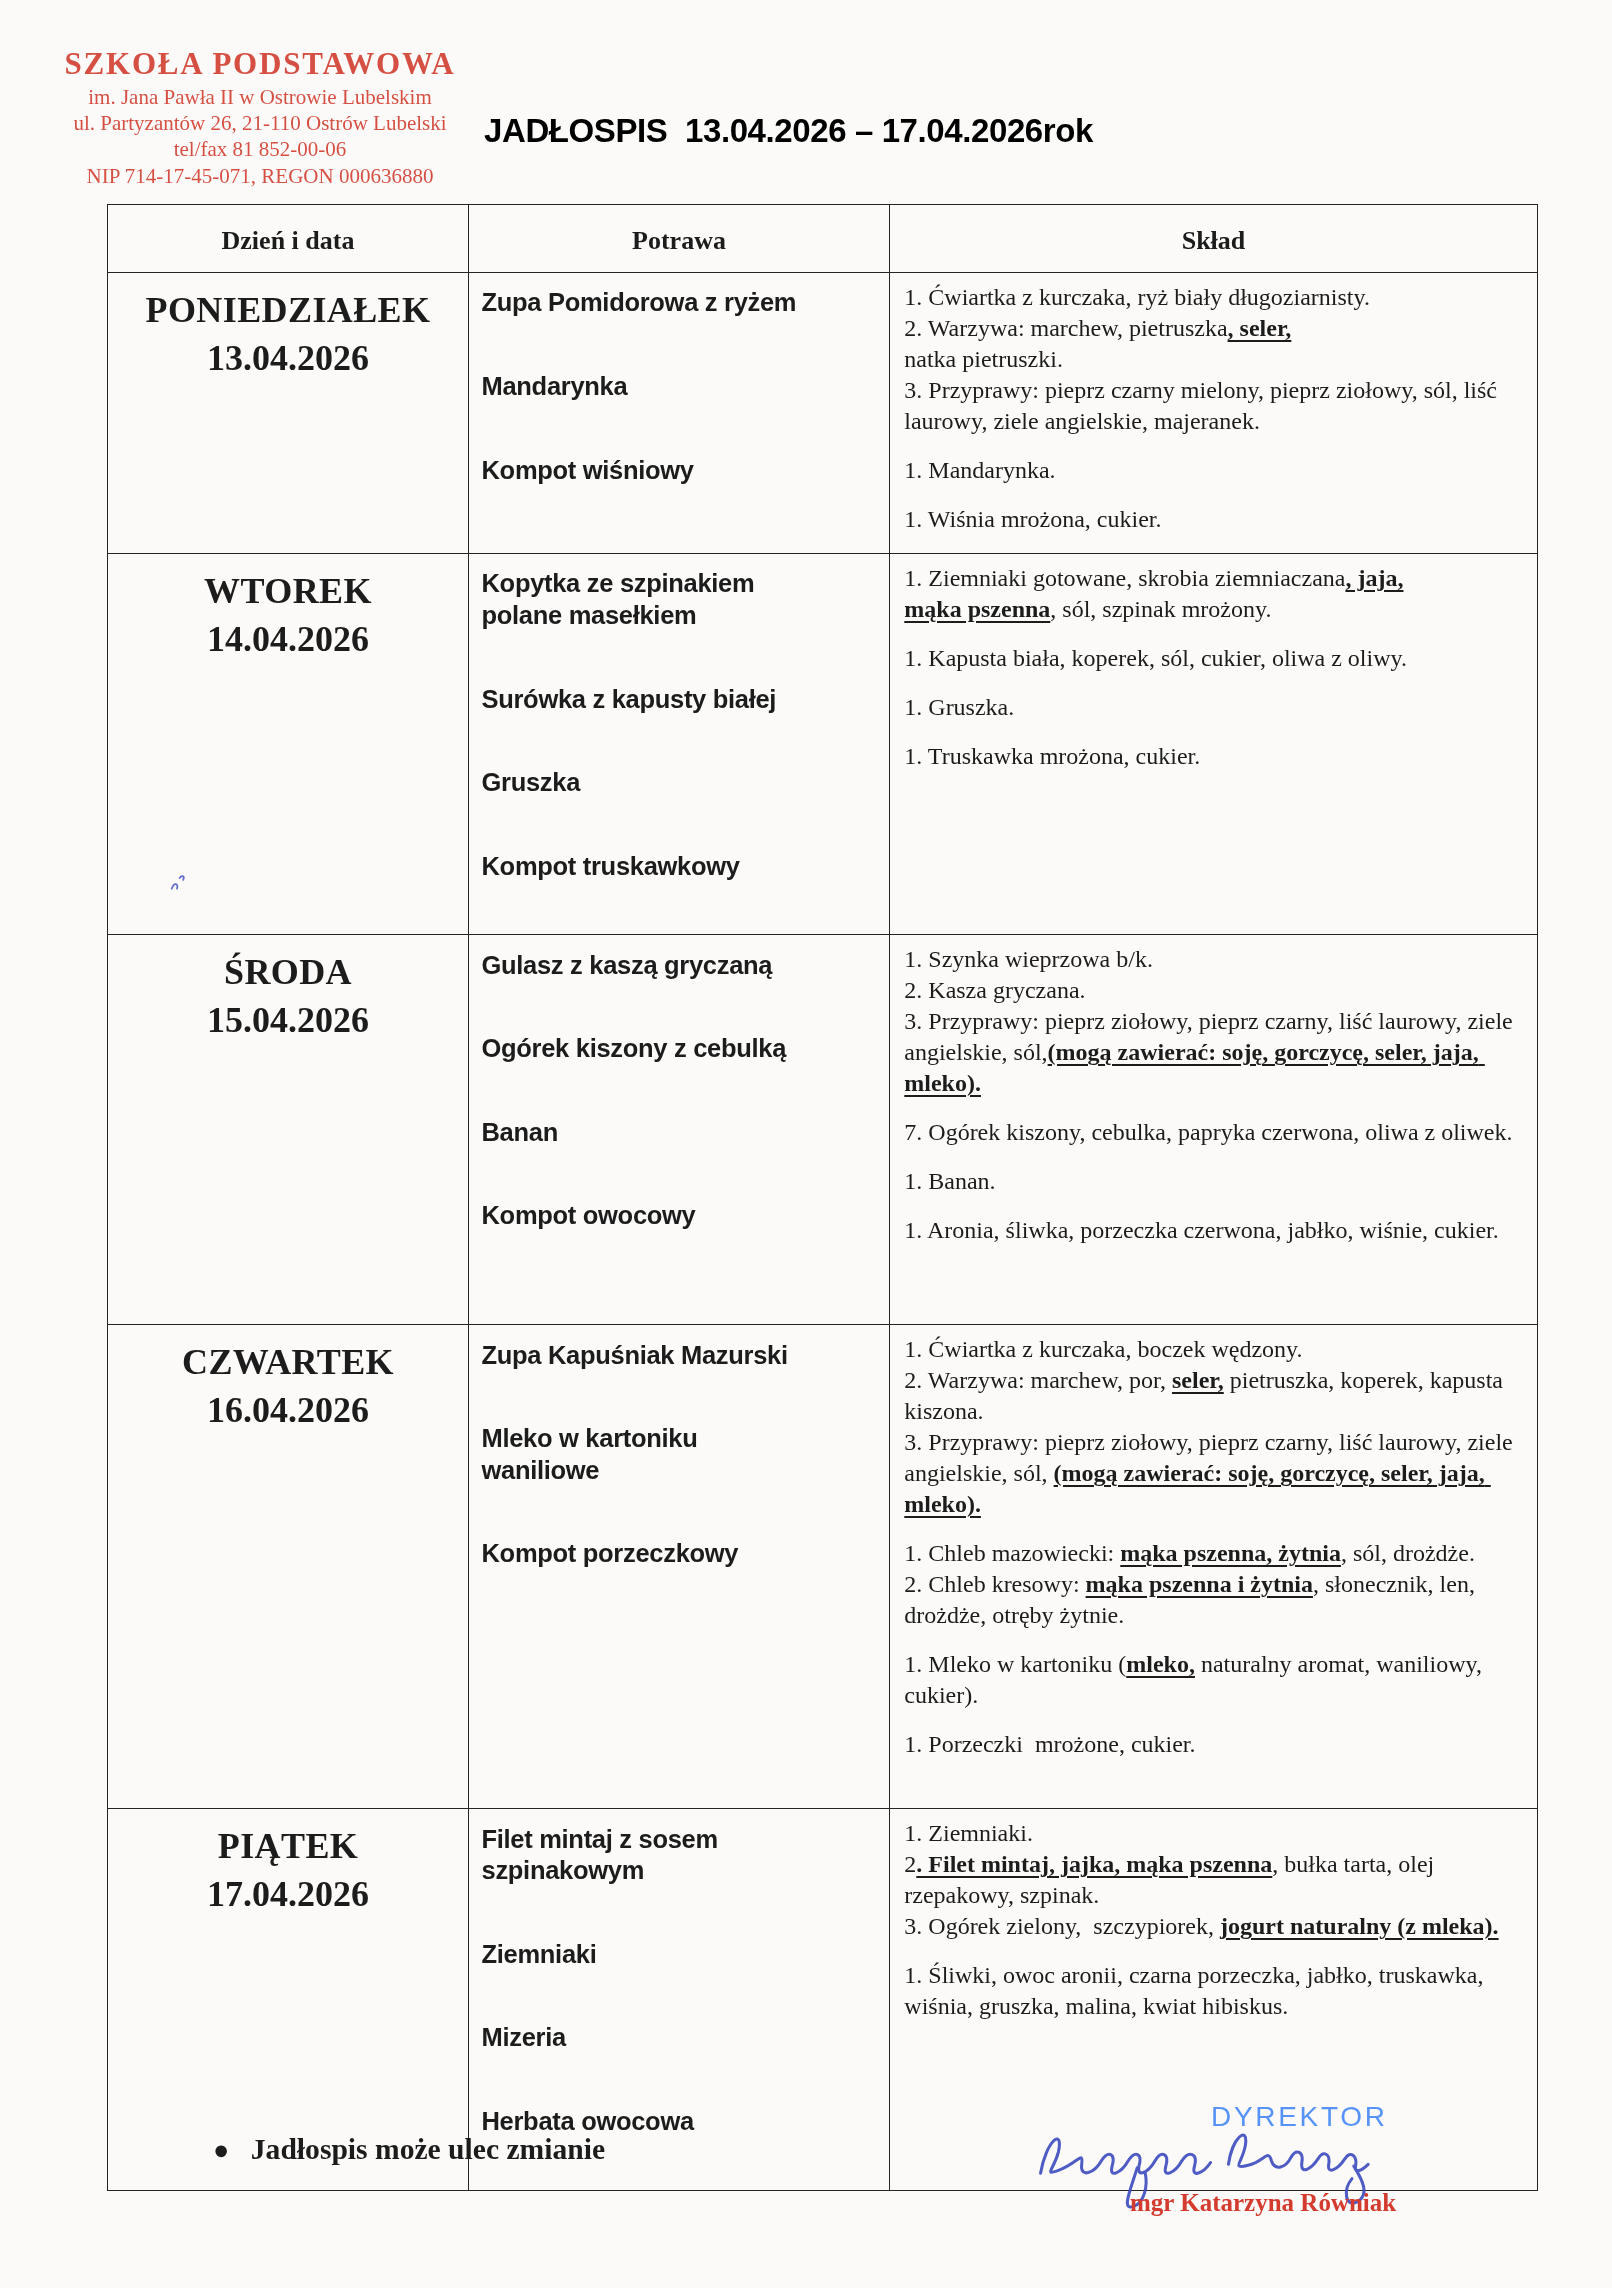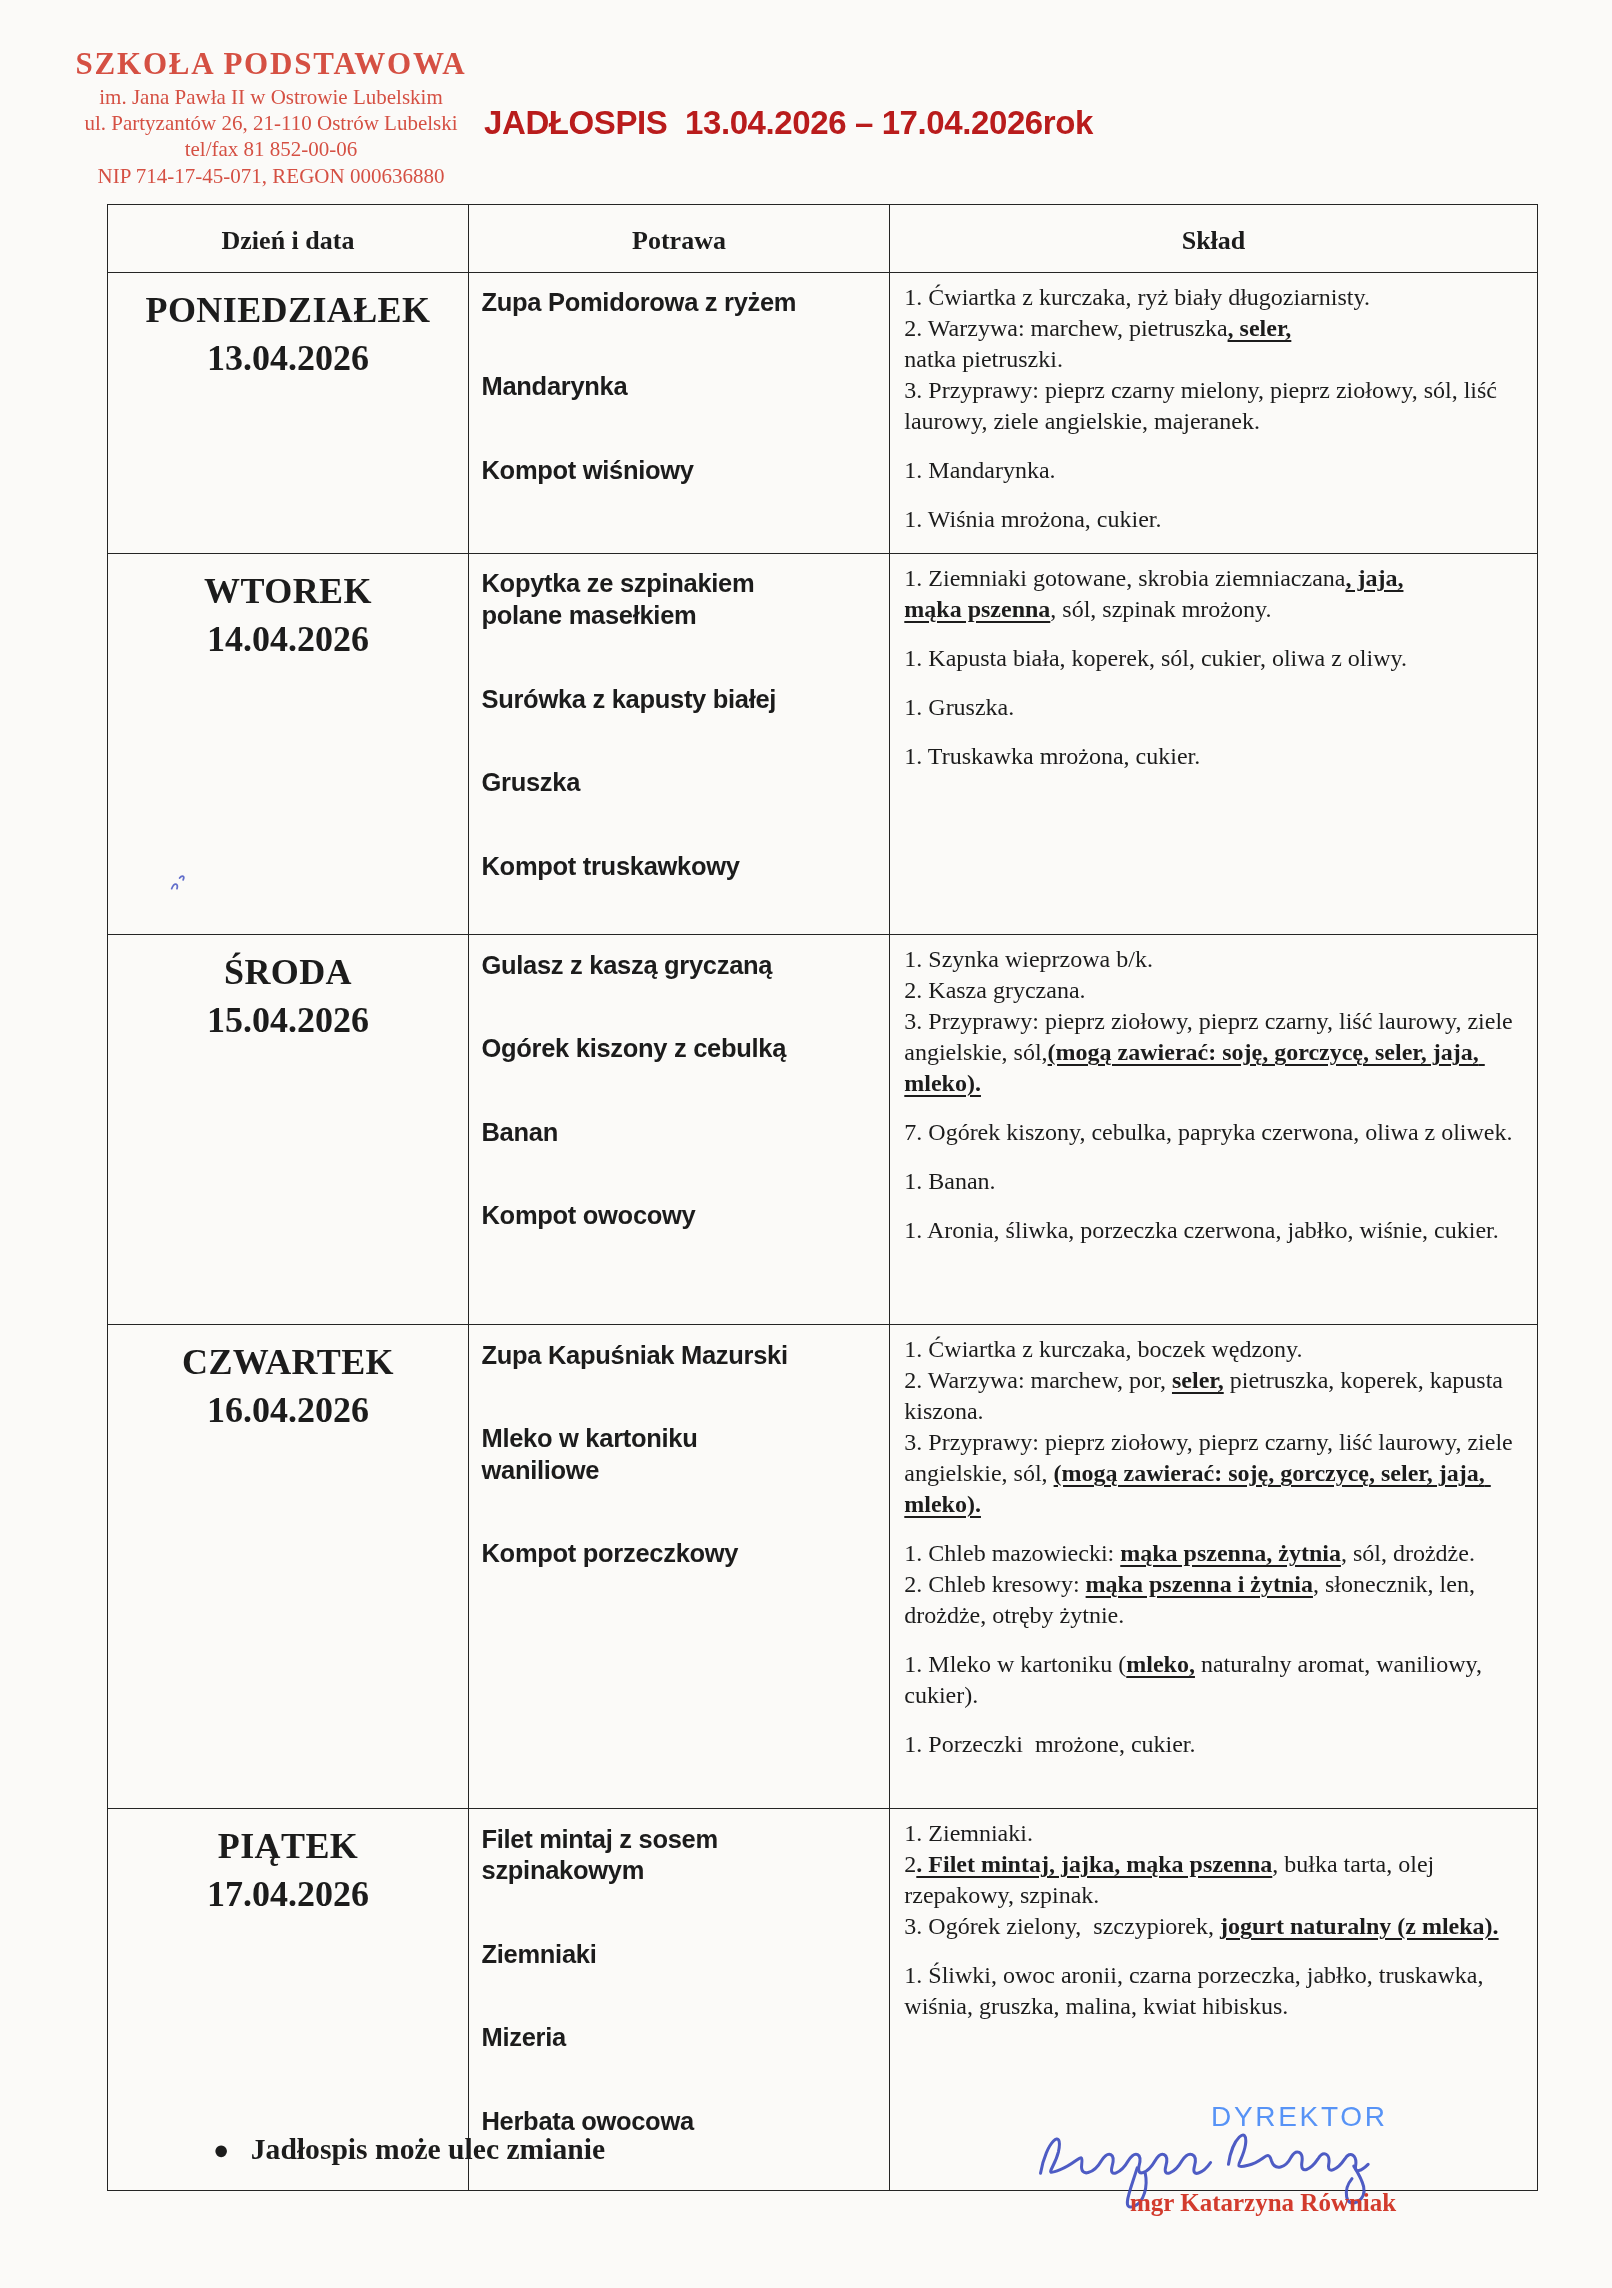--- a/index.html
+++ b/index.html
@@ -1,28 +1,28 @@
 <!DOCTYPE html>
 <html style="font-size:14.3px"><head>
 <meta charset="utf-8">
 <style>
   html,body{margin:0;padding:0;background:#ffffff;}
   .page{position:relative;width:1612px;height:2288px;background:#fbfaf8;
         font-family:"Liberation Serif",serif;color:#1c1c1c;overflow:hidden;}
 
   
-  .stamp{position:absolute;left:65px;top:45px;width:412px;text-align:center;
+  .stamp{position:absolute;left:54px;top:45px;width:412px;text-align:center;
          color:#d0392b;opacity:.88;line-height:1.25;}
   .stamp .s1{font-size:31px;font-weight:600;letter-spacing:1.8px;white-space:pre;}
   .stamp .s2{font-size:21px;white-space:pre;}
 
   
-  .title{position:absolute;left:484px;top:104px;margin:0;
+  .title{position:absolute;left:484px;top:112px;margin:0;
          font-family:"Liberation Sans",sans-serif;font-weight:bold;font-size:33px;
-         letter-spacing:-0.4px;color:#b91c1c;white-space:pre;}
+         letter-spacing:-0.4px;color:#000000;white-space:pre;}
 
   
   table.menu{position:absolute;left:107px;top:204px;width:1429px;
              border-collapse:collapse;table-layout:fixed;}
   table.menu th, table.menu td{border:1.8px solid #252525;vertical-align:top;}
   table.menu th{height:45px;font-size:26px;font-weight:bold;text-align:center;
                 padding-top:21px;background:transparent;}
   td.daycell{text-align:center;padding-top:12.5px;font-weight:bold;font-size:36px;line-height:1.35;}
   td.daycell .dayname{letter-spacing:0.4px;}
   td.dishcell{padding:14.3px 9px 0 12.5px;font-family:"Liberation Sans",sans-serif;

